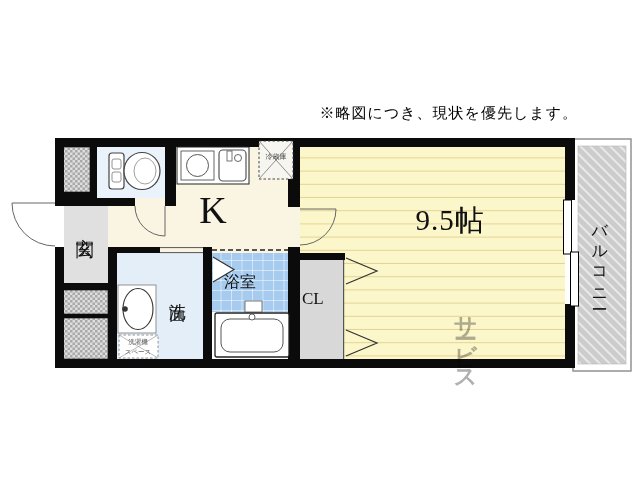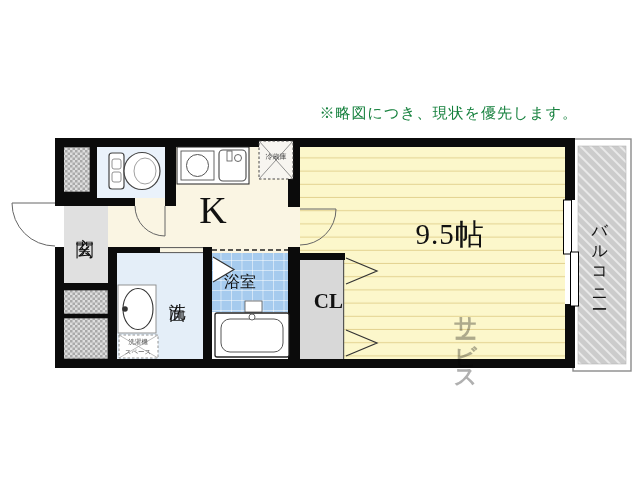--- a/index.html
+++ b/index.html
@@ -1,31 +1,31 @@
 <!DOCTYPE html>
 <html><head>
 <meta charset="utf-8">
 <style>
   html,body{margin:0;padding:0;background:#fff;}
   #stage{position:relative;width:640px;height:480px;background:#ffffff;overflow:hidden;
          font-family:"Liberation Sans",sans-serif;}
   #plan-svg{position:absolute;left:0;top:0;z-index:1;}
   .lbl{position:absolute;z-index:2;color:#111;line-height:1.1;}
   .vtext{writing-mode:vertical-rl;letter-spacing:3px;}
-  .note{left:300px;top:105px;width:278px;text-align:right;font-size:15px;color:#15803d;
+  .note{left:300px;top:105px;width:278px;text-align:right;font-size:15px;color:#000000;
         letter-spacing:1px;}
   .genkan{left:74px;top:224px;font-size:18px;}
   .klabel{left:190px;top:190px;width:46px;text-align:center;font-size:38px;
           font-family:"Liberation Serif",serif;}
   .fridge{left:259px;top:153px;width:34px;text-align:center;font-size:7px;color:#444;}
   .yoshitsu{left:372px;top:198px;width:156px;text-align:center;}
   .yoshitsu .name{font-size:33px;letter-spacing:8px;display:block;}
-  .yoshitsu .size{font-size:29px;font-family:"Liberation Serif",serif;display:block;margin-top:21px;letter-spacing:1px;}
-  .cl{left:302px;top:290px;width:41px;text-align:right;font-size:21px;
-      font-family:"Liberation Serif",serif;font-weight:bold;}
+  .yoshitsu .size{font-size:29px;font-family:"Liberation Serif",serif;display:block;margin-top:7px;letter-spacing:1px;}
+  .cl{left:302px;top:290px;width:41px;text-align:left;font-size:17px;
+      font-family:"Liberation Serif",serif;}
   .senmen{left:167px;top:290px;font-size:17px;}
   .yokushitsu{left:224px;top:273px;width:58px;text-align:left;font-size:16px;}
   .washer{left:118px;top:337px;width:40px;text-align:center;font-size:6.5px;color:#555;line-height:1.5;}
   .balcony{left:591px;top:212px;font-size:16px;letter-spacing:4px;}
   .wm{position:absolute;z-index:3;color:#b0b0b0;mix-blend-mode:multiply;
       font-weight:bold;pointer-events:none;}
   .wm-main{left:181px;top:303px;font-size:70px;letter-spacing:0px;}
   .wm-sub{left:451px;top:299px;font-size:23px;writing-mode:vertical-rl;height:102px;letter-spacing:1px;}
 </style>
 </head>

